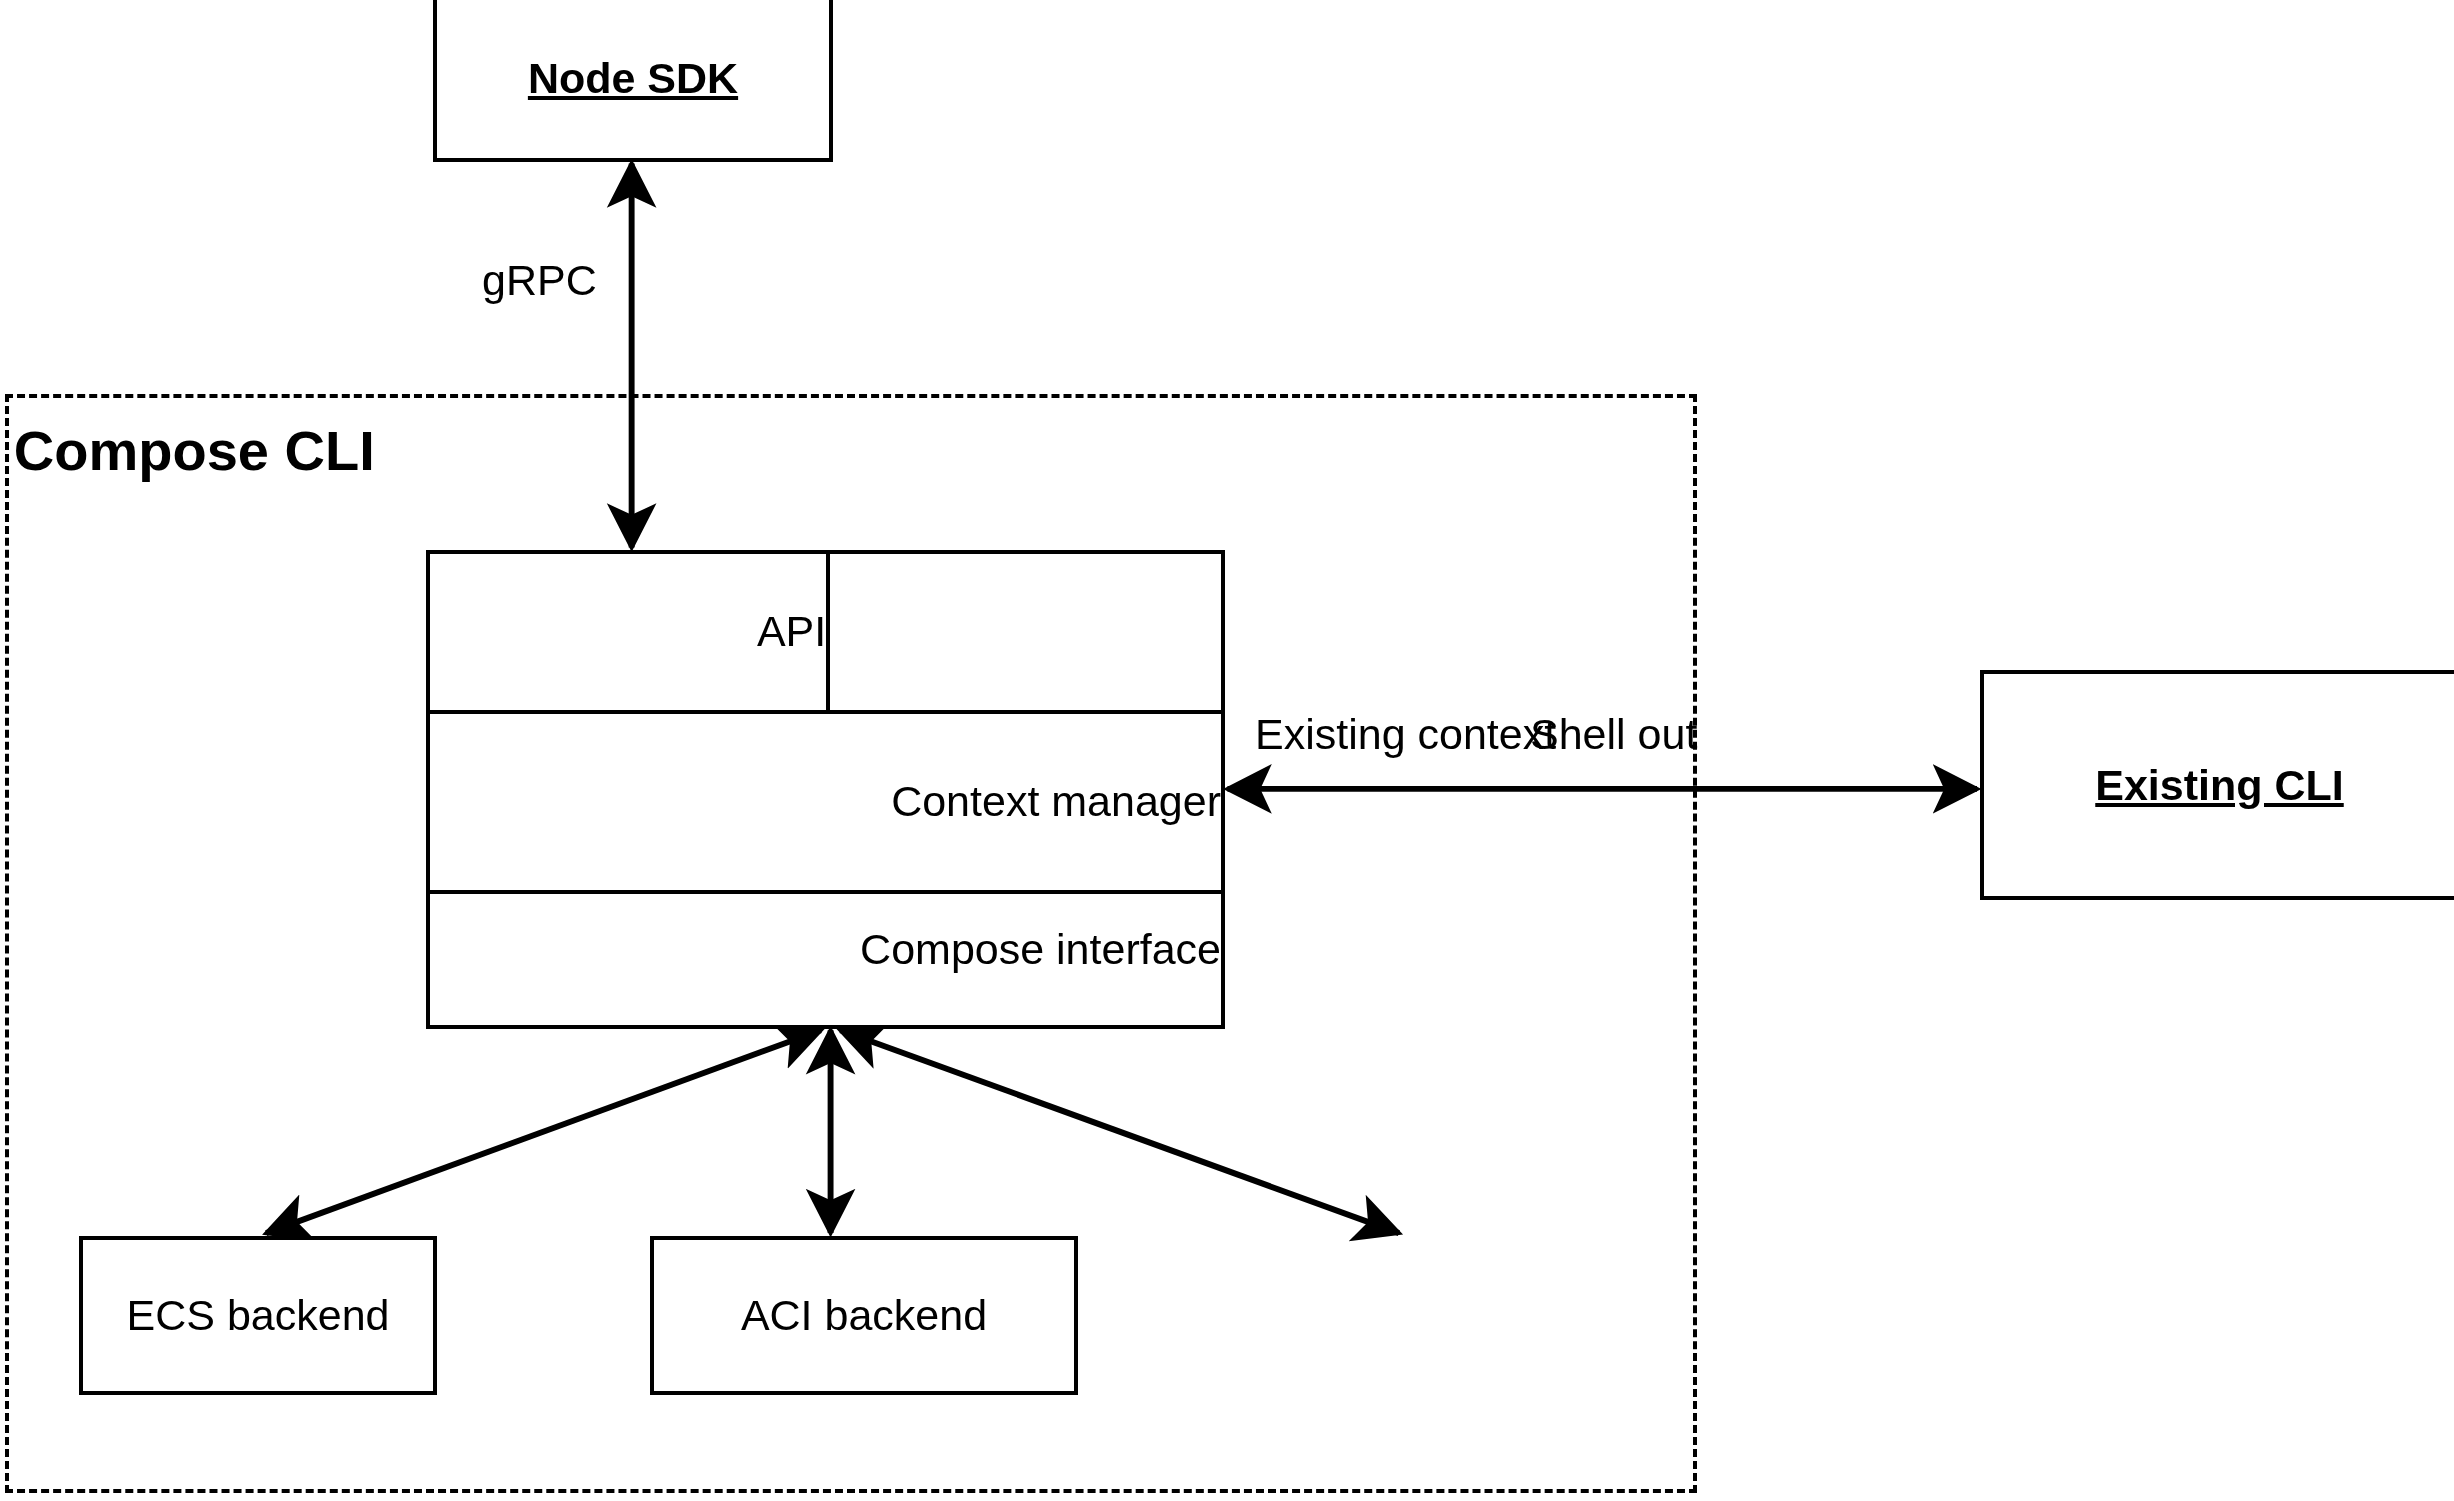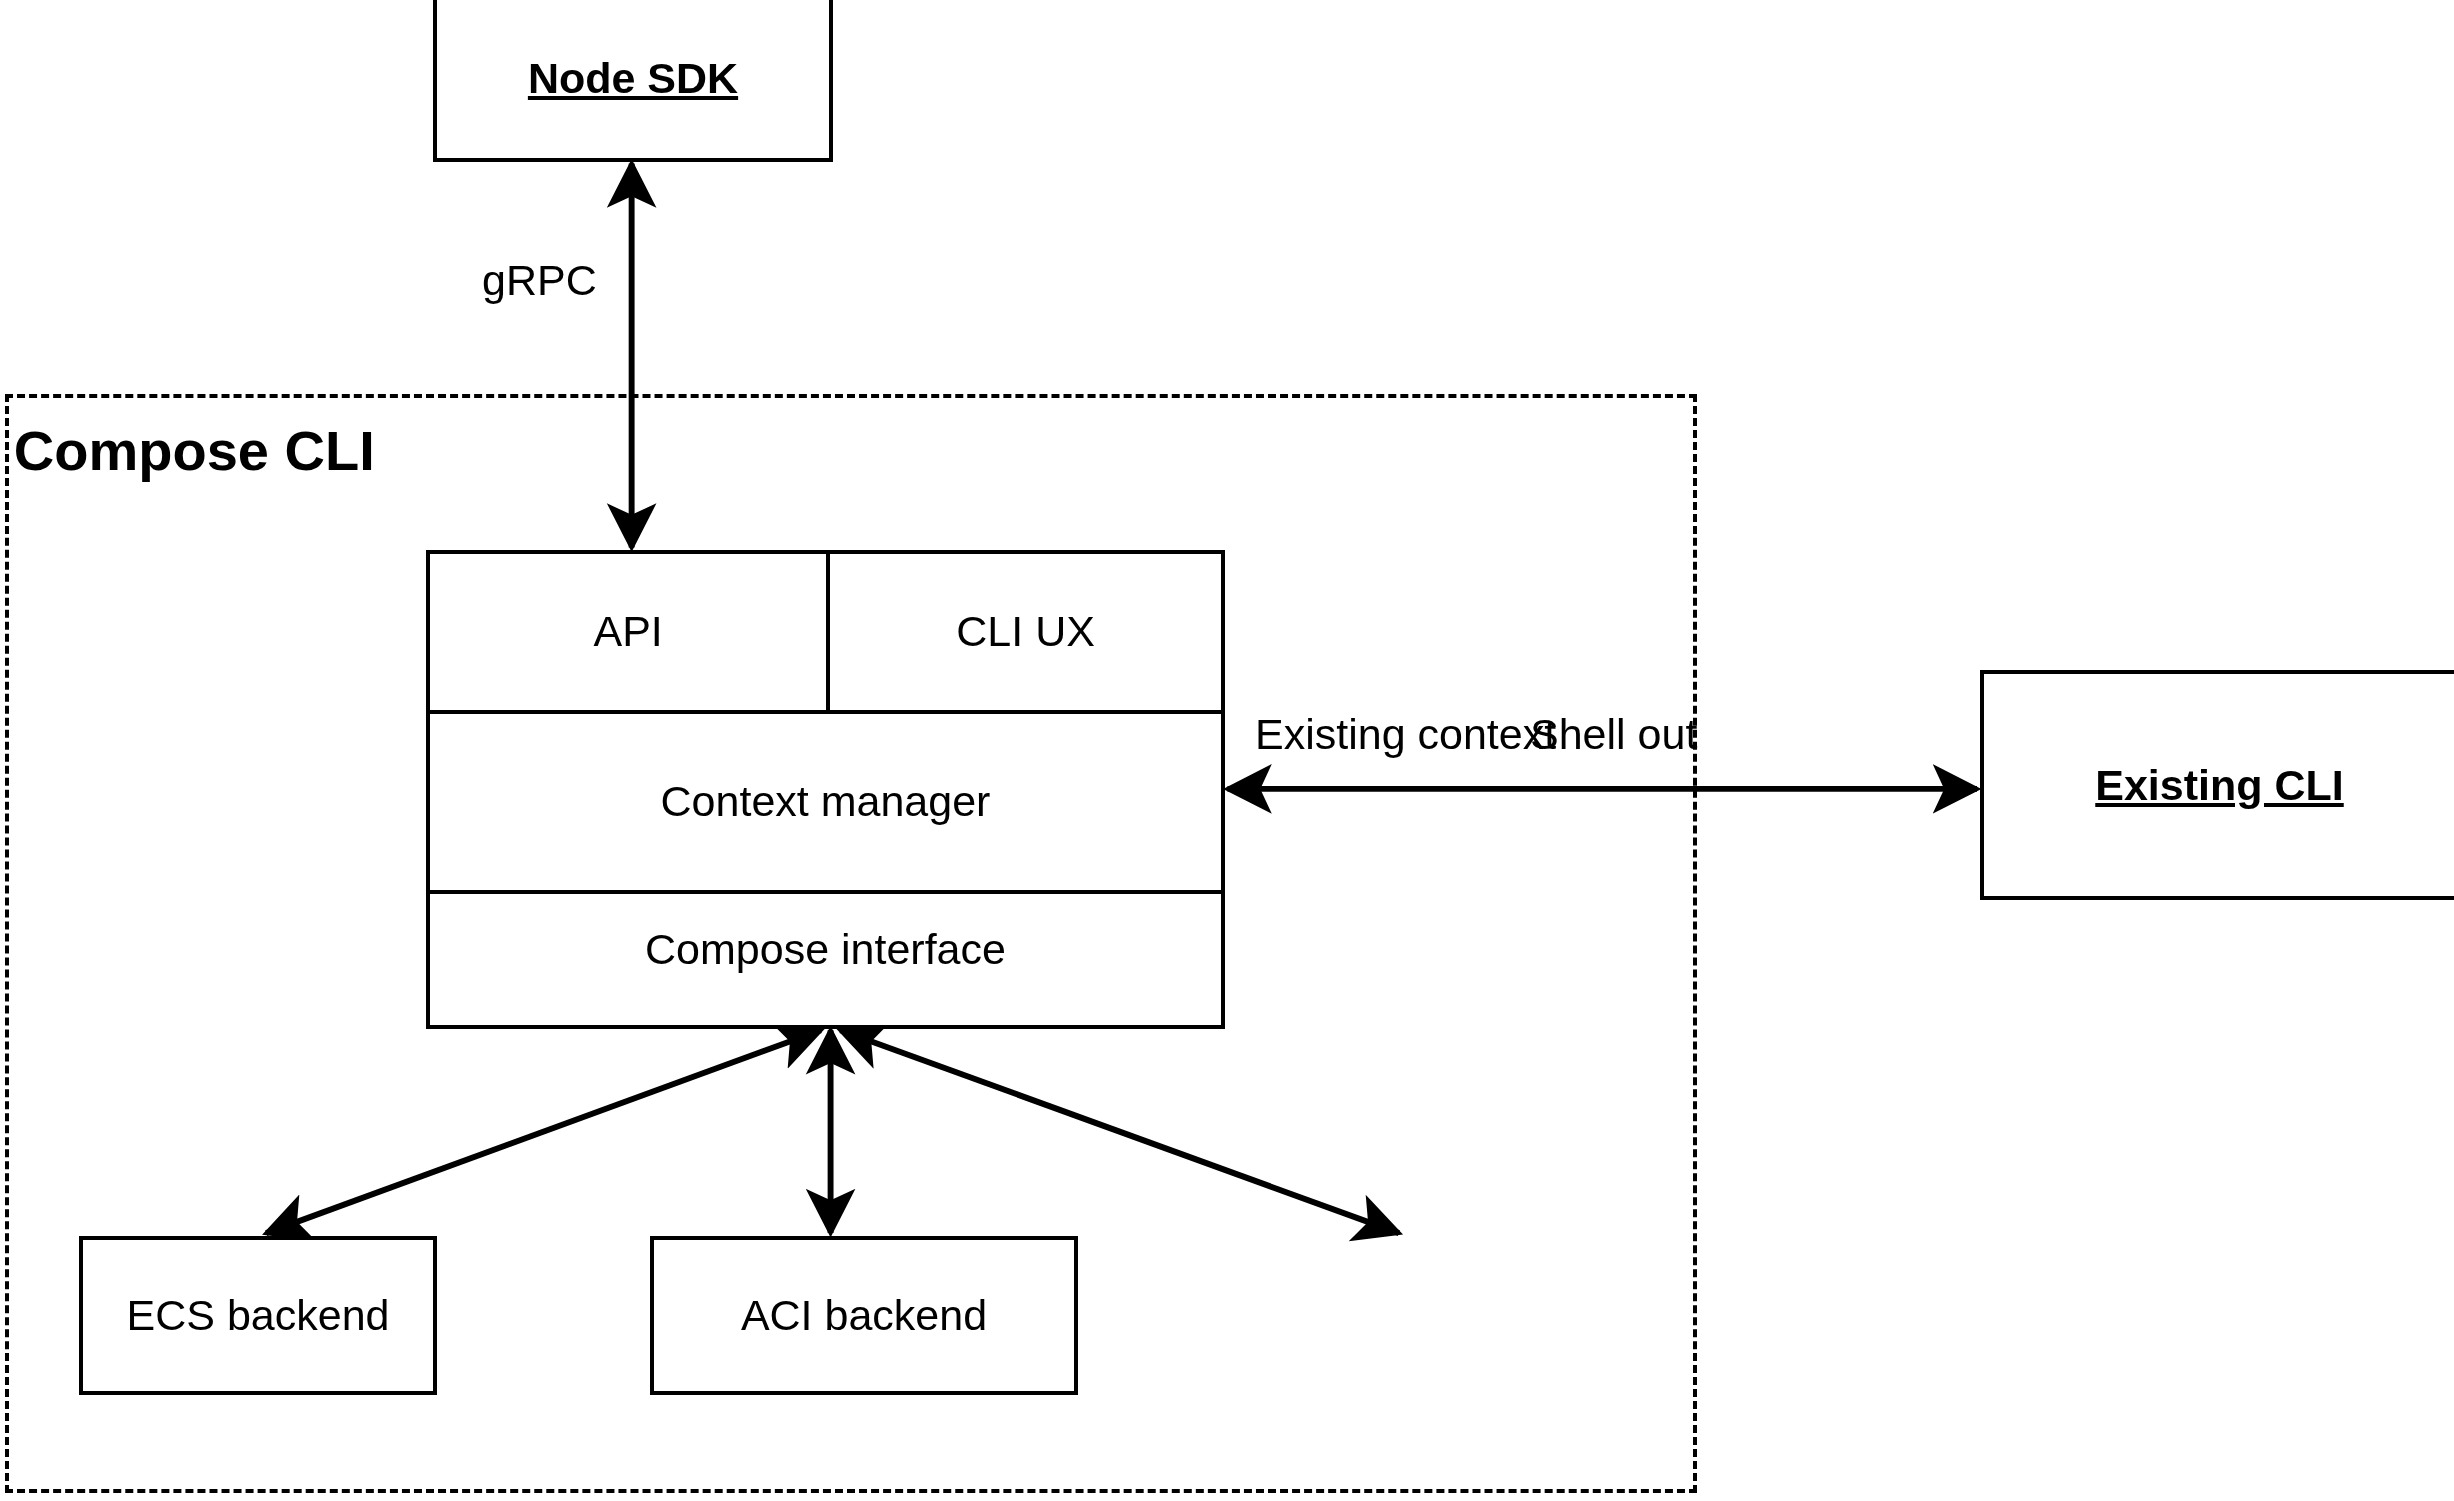--- a/index.html
+++ b/index.html
@@ -86,21 +86,21 @@
     box-sizing: border-box;
     display: flex;
   }
   #stack-row-top    { top: 0px;   height: 160px; border-bottom: 4.9px solid #000000; }
   #stack-row-mid    { top: 160px; height: 180px; border-bottom: 4.9px solid #000000; }
   #stack-row-bottom { top: 317px; height: 157px; }
   .stack-cell {
     box-sizing: border-box;
     display: flex;
     align-items: center;
-    justify-content: center;
+    justify-content: flex-end;
     text-align: center;
   }
   #stack-cell-api     { width: 50.6%; border-right: 4.9px solid #000000; }
   #stack-cell-cli-ux  { width: 49.4%; }
   .stack-cell-full    { width: 100%; }
   .stack-label {
     font-size: 43px;
     color: #000000;
     line-height: 1.15;
   }
@@ -160,23 +160,20 @@
 
   <div id="existing-cli-box" class="node-box">
     <span class="node-label bold">Existing CLI</span>
   </div>
 
   <div id="stack-box">
     <div id="stack-row-top" class="stack-row">
       <div id="stack-cell-api" class="stack-cell">
         <span class="stack-label">API</span>
       </div>
-      <div id="stack-cell-cli-ux" class="stack-cell">
-        <span class="stack-label">CLI UX</span>
-      </div>
     </div>
     <div id="stack-row-mid" class="stack-row">
       <div class="stack-cell stack-cell-full">
         <span class="stack-label">Context manager</span>
       </div>
     </div>
     <div id="stack-row-bottom" class="stack-row">
       <div class="stack-cell stack-cell-full">
         <span class="stack-label">Compose interface</span>
       </div>

